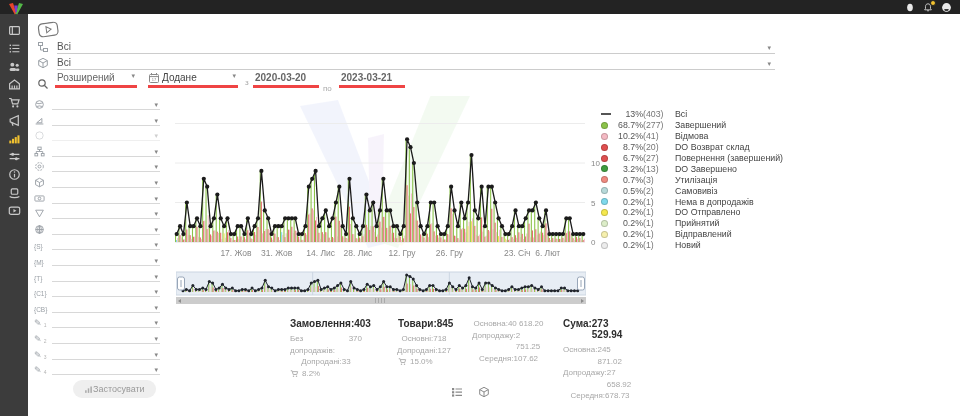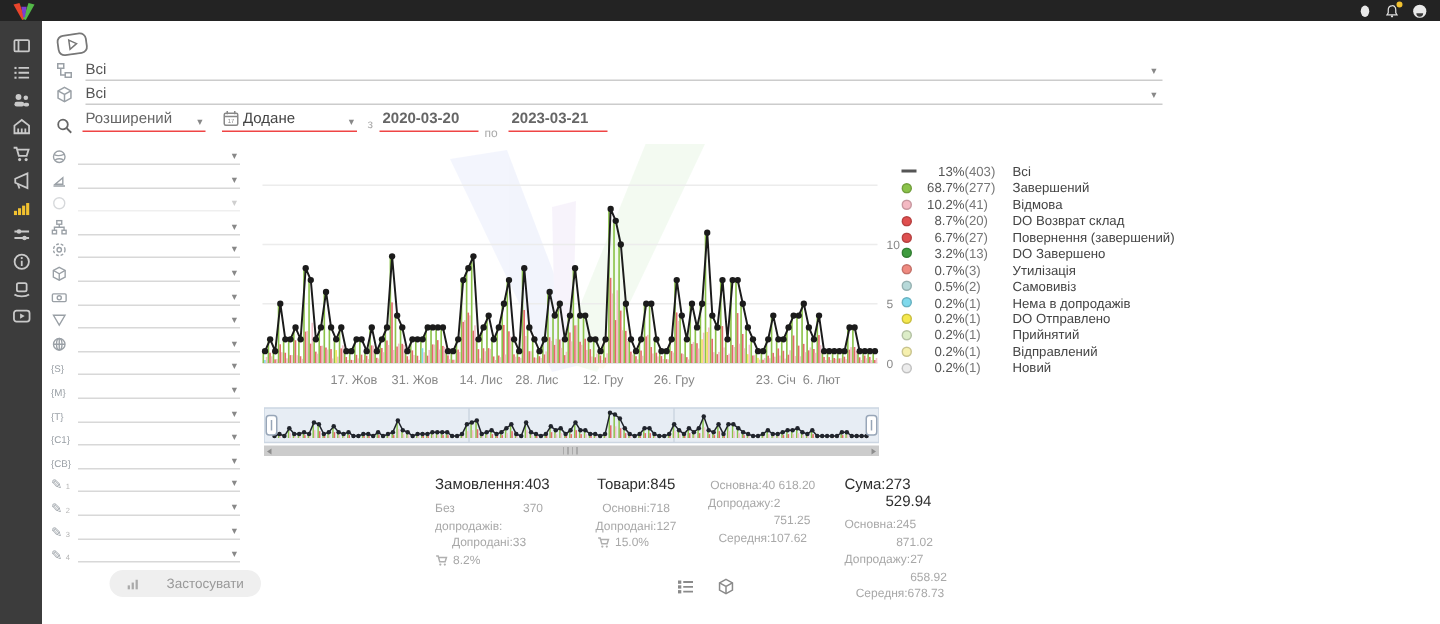--- a/index.html
+++ b/index.html
@@ -19,36 +19,36 @@
   .side-item{width:18px;height:13px;display:flex;align-items:center;justify-content:center;cursor:pointer}
 
   
   .play-btn{position:absolute;left:38px;top:22px;cursor:pointer;transform:rotate(-8deg)}
   .trow{position:absolute;left:57px;height:14px;display:flex;align-items:flex-end;border-bottom:1px solid #ccc;width:718px}
   .trow .val{font-size:10px;color:#555;padding-bottom:1px}
   .trow-icon{position:absolute;left:36px;width:13px;height:13px;display:flex;align-items:center;justify-content:center}
   .caret{color:#888;font-size:7px;line-height:7px}
   .caret-right{position:absolute;right:4px;bottom:2px}
   .r3{position:absolute;top:72px;height:17px}
-  .field{position:absolute;border-bottom:1px solid #ef4444;height:16px;display:flex;align-items:flex-end}
+  .field{position:absolute;border-bottom:3px solid #ef4444;height:16px;display:flex;}
   .field .ftext{font-size:10px;color:#666;padding:0 2px 2px 2px;flex:1}
   .date-val{font-size:10px;color:#333;font-weight:bold}
   .tiny-lbl{position:absolute;font-size:8px;color:#aaa}
 
   
   .filter-panel{position:absolute;left:30px;top:98px;width:130px}
   .frow{display:flex;align-items:flex-end;height:12px;margin-bottom:3.6px}
   .frow .ficon{width:22px;display:flex;align-items:center;justify-content:flex-start;padding-left:4px;color:#9aa0a6}
   .frow .ffield{flex:1;border-bottom:1px solid #d8d8d8;position:relative;height:12px}
   .frow .ffield .caret{position:absolute;right:2px;bottom:1px}
   .frow.disabled{opacity:.4}
   .token-txt{font-size:6.5px;color:#9aa0a6;letter-spacing:0}
   .pencil-wrap{position:relative;font-size:9px;color:#9aa0a6;line-height:9px}
   .pencil-num{position:absolute;right:-5px;bottom:-2px;font-size:5px;color:#b5b5b5}
-  .apply-btn{position:absolute;left:73px;top:380px;background:#efefef;border:none;border-radius:10px;padding:4px 11px;font-size:9px;color:#999;display:flex;align-items:center;gap:18px;cursor:pointer;font-family:inherit}
+  .apply-btn{position:absolute;left:73px;top:380px;background:#efefef;border:none;border-radius:10px;padding:4px 11px;font-size:9px;color:#999;display:flex;align-items:center;gap:0;cursor:pointer;font-family:inherit}
 
   
   .legend{position:absolute;left:601px;top:109px;z-index:3}
   .lg-row{display:flex;align-items:center;height:10.9px;font-size:8.8px}
   .lg-marker{width:13px;display:flex;align-items:center;justify-content:flex-start}
   .lg-pct{width:29px;text-align:right;color:#555}
   .lg-count{width:28px;text-align:left;color:#777;margin-right:4px}
   .lg-label{color:#444;white-space:nowrap}
 
   
@@ -56,21 +56,21 @@
   .nav-chart{position:absolute;left:176px;top:271px}
   .scrollbar{position:absolute;left:176px;top:297px;width:410px;height:7px;background:#ccc;display:flex;align-items:center;cursor:pointer}
   .sb-arrow{width:0;height:0;border-top:2.5px solid transparent;border-bottom:2.5px solid transparent;margin:0 2px}
   .sb-arrow.left{border-right:3.5px solid #8d8d8d}
   .sb-arrow.right{border-left:3.5px solid #8d8d8d;margin-left:auto}
   .sb-grip{position:absolute;left:50%;transform:translateX(-50%);width:12px;height:5px;background:repeating-linear-gradient(90deg,#aaa 0,#aaa 1px,transparent 1px,transparent 3px)}
 
   
   .stats{position:absolute;top:318px;left:0;width:960px;z-index:2}
   .stat-col{position:absolute;top:0}
-  .stat-title{display:flex;justify-content:space-between;font-size:10px;font-weight:normal;color:#2e2e2e;margin-bottom:4px}
+  .stat-title{display:flex;justify-content:space-between;font-size:10px;font-weight:bold;color:#2e2e2e;margin-bottom:4px}
   .stat-row{display:flex;justify-content:center;font-size:8px;color:#a8a8a8;line-height:11.5px}
   .stat-badge{display:flex;align-items:center;gap:3px;font-size:8px;color:#a8a8a8;line-height:11.5px}
 
   .footer-icons{position:absolute;left:451px;top:384px;display:flex;gap:15px;z-index:2}
   .footer-icons .fi{cursor:pointer;color:#8a8a8a}
 </style>
 </head>
 <body>
 
 <div class="screen">

